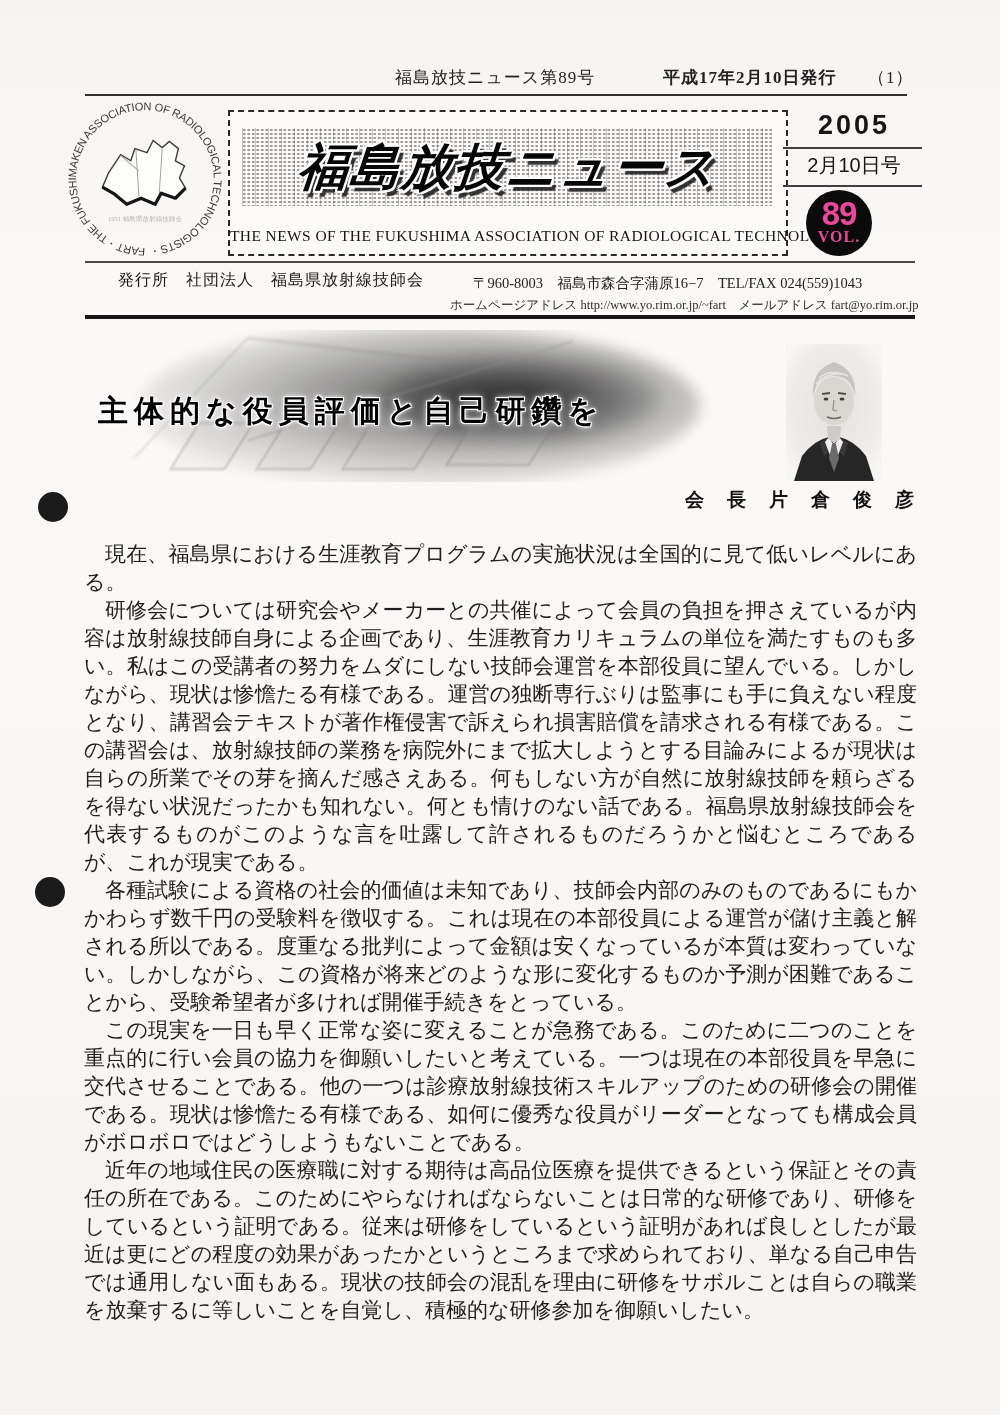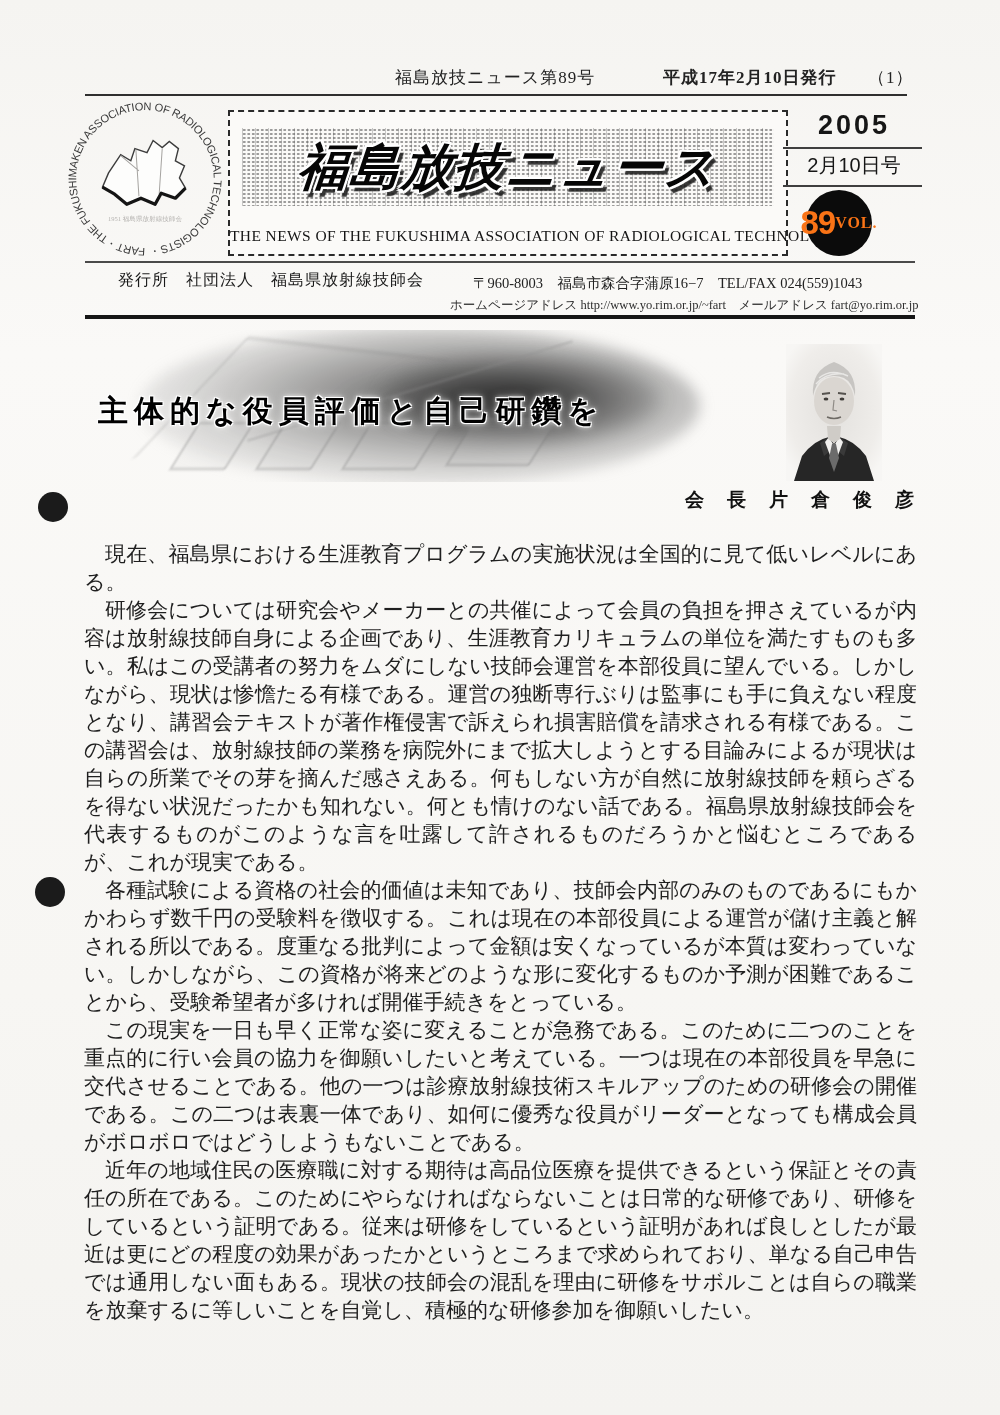--- a/index.html
+++ b/index.html
@@ -43,22 +43,22 @@
   }
 
   
   .year { left:786px; top:110px; width:136px; text-align:center;
     font-family:"Liberation Sans","DejaVu Sans",sans-serif; font-size:27px; font-weight:600; letter-spacing:3px; color:#161616; }
   .rule-r1 { left:783px; top:147px; width:139px; height:2px; background:#3f3f3f; }
   .issue { left:786px; top:152px; width:136px; text-align:center;
     font-family:"Liberation Sans","DejaVu Sans",sans-serif; font-size:20px; font-weight:500; color:#161616; }
   .rule-r2 { left:783px; top:185px; width:139px; height:2px; background:#3f3f3f; }
   .vol-badge { left:806px; top:190px; width:66px; height:66px; border-radius:50%; background:#0b0b0b;
-    display:flex; flex-direction:row; align-items:center; justify-content:center;
-    font-family:"Liberation Sans","DejaVu Sans",sans-serif; color:#f97316; }
+    display:flex; flex-direction:column; align-items:center; justify-content:center;
+    font-family:"Liberation Sans","DejaVu Sans",sans-serif; color:#ec4899; }
   .vol-num { font-size:33px; font-weight:800; line-height:28px; letter-spacing:-1px; }
   .vol-label { font-size:16px; font-weight:700; letter-spacing:1px; margin-top:0px;font-family:Liberation Serif, serif; }
 
   
   .rule-pub-top { left:85px; top:261px; width:830px; height:2px; background:#4a4a4a; }
   .pub-issuer { left:118px; top:270px; font-size:16px; letter-spacing:1px; color:#1a1a1a; white-space:nowrap; }
   .pub-address { left:450px; top:274px; font-size:14.5px; color:#222; white-space:nowrap;padding-left:23px; }
   .pub-contact { left:450px; top:297px; font-size:12.5px; color:#2e2e2e; white-space:nowrap; }
   .rule-pub-bottom { left:85px; top:315px; width:830px; height:4px; background:#161616; }
 
@@ -187,20 +187,20 @@
     <path d="M48,56 L47,66 L51,67" stroke="#8f8b86" stroke-width="1.2" fill="none"></path>
     <path d="M41,73 Q48,76 55,73" stroke="#6e6a65" stroke-width="1.5" fill="none"></path>
   </svg>
 
   <div class="abs author">会　長　片　倉　俊　彦</div>
 
   <div class="abs body-text">
       <p>現在、福島県における生涯教育プログラムの実施状況は全国的に見て低いレベルにある。</p>
       <p>研修会については研究会やメーカーとの共催によって会員の負担を押さえているが内容は放射線技師自身による企画であり、生涯教育カリキュラムの単位を満たすものも多い。私はこの受講者の努力をムダにしない技師会運営を本部役員に望んでいる。しかしながら、現状は惨憺たる有様である。運営の独断専行ぶりは監事にも手に負えない程度となり、講習会テキストが著作権侵害で訴えられ損害賠償を請求される有様である。この講習会は、放射線技師の業務を病院外にまで拡大しようとする目論みによるが現状は自らの所業でその芽を摘んだ感さえある。何もしない方が自然に放射線技師を頼らざるを得ない状況だったかも知れない。何とも情けのない話である。福島県放射線技師会を代表するものがこのような言を吐露して許されるものだろうかと悩むところであるが、これが現実である。</p>
       <p>各種試験による資格の社会的価値は未知であり、技師会内部のみのものであるにもかかわらず数千円の受験料を徴収する。これは現在の本部役員による運営が儲け主義と解される所以である。度重なる批判によって金額は安くなっているが本質は変わっていない。しかしながら、この資格が将来どのような形に変化するものか予測が困難であることから、受験希望者が多ければ開催手続きをとっている。</p>
-      <p>この現実を一日も早く正常な姿に変えることが急務である。このために二つのことを重点的に行い会員の協力を御願いしたいと考えている。一つは現在の本部役員を早急に交代させることである。他の一つは診療放射線技術スキルアップのための研修会の開催である。この二つは表裏一体であり、如何に優秀な役員がリーダーとなっても構成会員がボロボロではどうしようもないことである。</p>
+      <p>この現実を一日も早く正常な姿に変えることが急務である。このために二つのことを重点的に行い会員の協力を御願いしたいと考えている。一つは現在の本部役員を早急に交代させることである。他の一つは診療放射線技術スキルアップのための研修会の開催である。現状は惨憺たる有様である、如何に優秀な役員がリーダーとなっても構成会員がボロボロではどうしようもないことである。</p>
       <p>近年の地域住民の医療職に対する期待は高品位医療を提供できるという保証とその責任の所在である。このためにやらなければならないことは日常的な研修であり、研修をしているという証明である。従来は研修をしているという証明があれば良しとしたが最近は更にどの程度の効果があったかというところまで求められており、単なる自己申告では通用しない面もある。現状の技師会の混乱を理由に研修をサボルことは自らの職業を放棄するに等しいことを自覚し、積極的な研修参加を御願いしたい。</p>
     </div>
 
   <div class="abs punch p1"></div>
   <div class="abs punch p2"></div>
 
 </div>
 
 </body></html>

